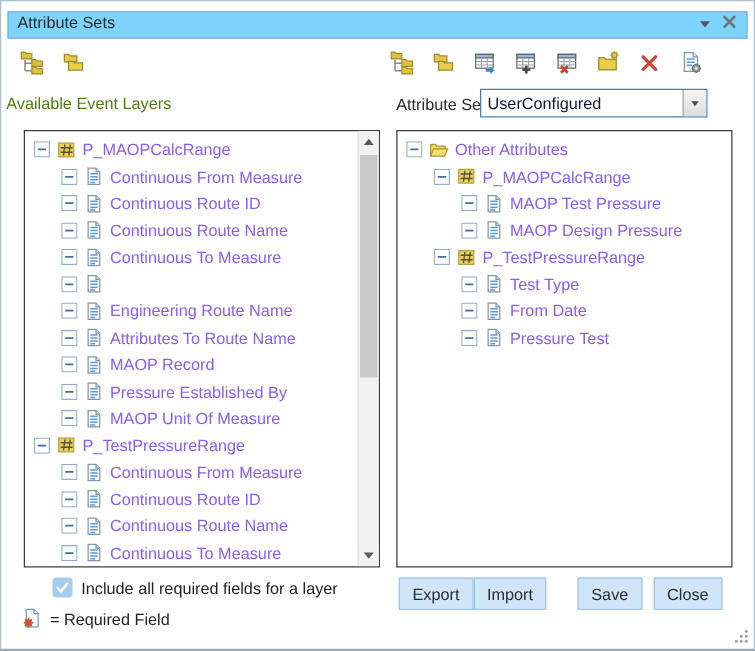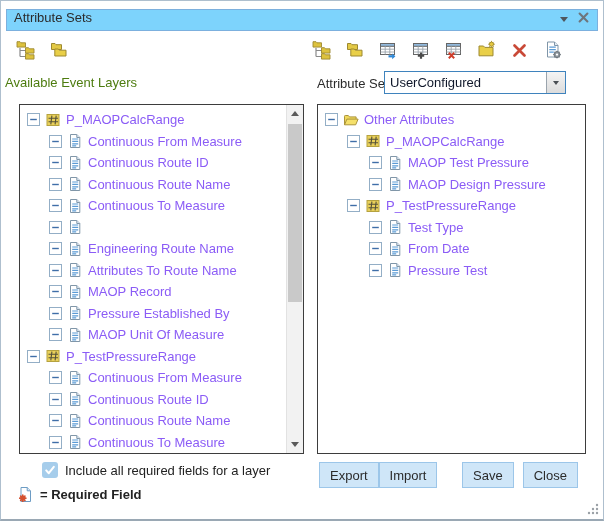--- a/index.html
+++ b/index.html
@@ -70,21 +70,21 @@
   .tri-up { width:0;height:0;border-left:4px solid transparent;border-right:4px solid transparent;border-bottom:5px solid #5a5a5a; }
   .tri-down { width:0;height:0;border-left:4px solid transparent;border-right:4px solid transparent;border-top:5px solid #5a5a5a; }
   .sb-thumb { position: absolute; left: 1px; right: 1px; top: 19px; height: 178px; background: #c9c9c9; }
 
   
   .footer-check { position: absolute; left: 16px; top: 461px; display: flex; align-items: center; gap: 7px; margin-left: 25px; }
   .checkbox {
     width: 16px; height: 16px; border-radius: 3px; background: #a6cdeb;
     display: inline-flex; align-items: center; justify-content: center;
   }
-  .legend { position: absolute; left: 16px; top: 485px; display: flex; align-items: center; gap: 6px; font-weight: bold; }
+  .legend { position: absolute; left: 16px; top: 485px; display: flex; align-items: flex-end; gap: 6px; }
   .legend .req-icon svg { display: block; }
 
   .btn-group { position: absolute; top: 461px; display: flex; }
   #btns-left { left: 318px; gap: 0; }
   #btns-right { left: 461px; gap: 9px; }
   .btn {
     height: 26px; min-width: 44px; padding: 0 10px;
     background: #cfe6f8; border: 1px solid #9cc6e9;
     font-family: "Liberation Sans", sans-serif; font-size: 13px; color: #2b2b2b;
     display: flex; align-items: center; justify-content: center; cursor: default;

